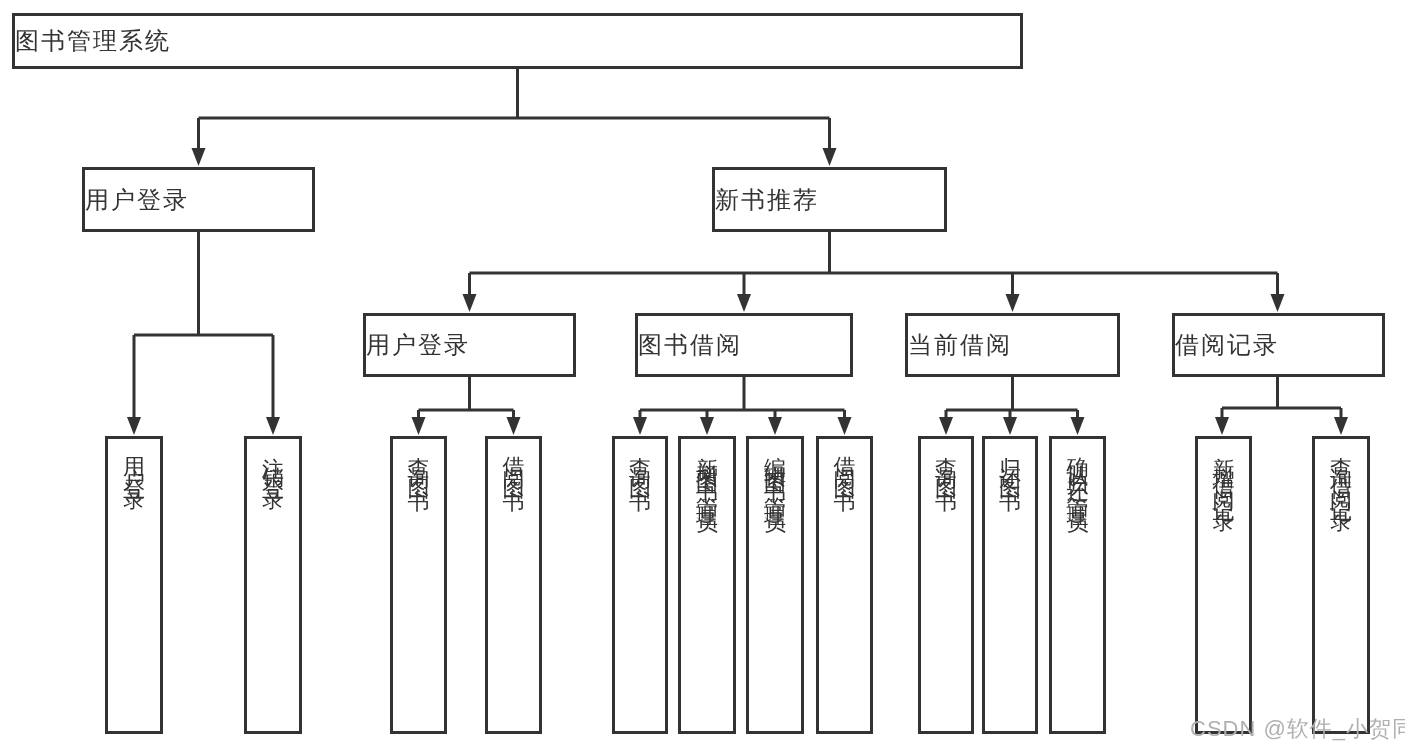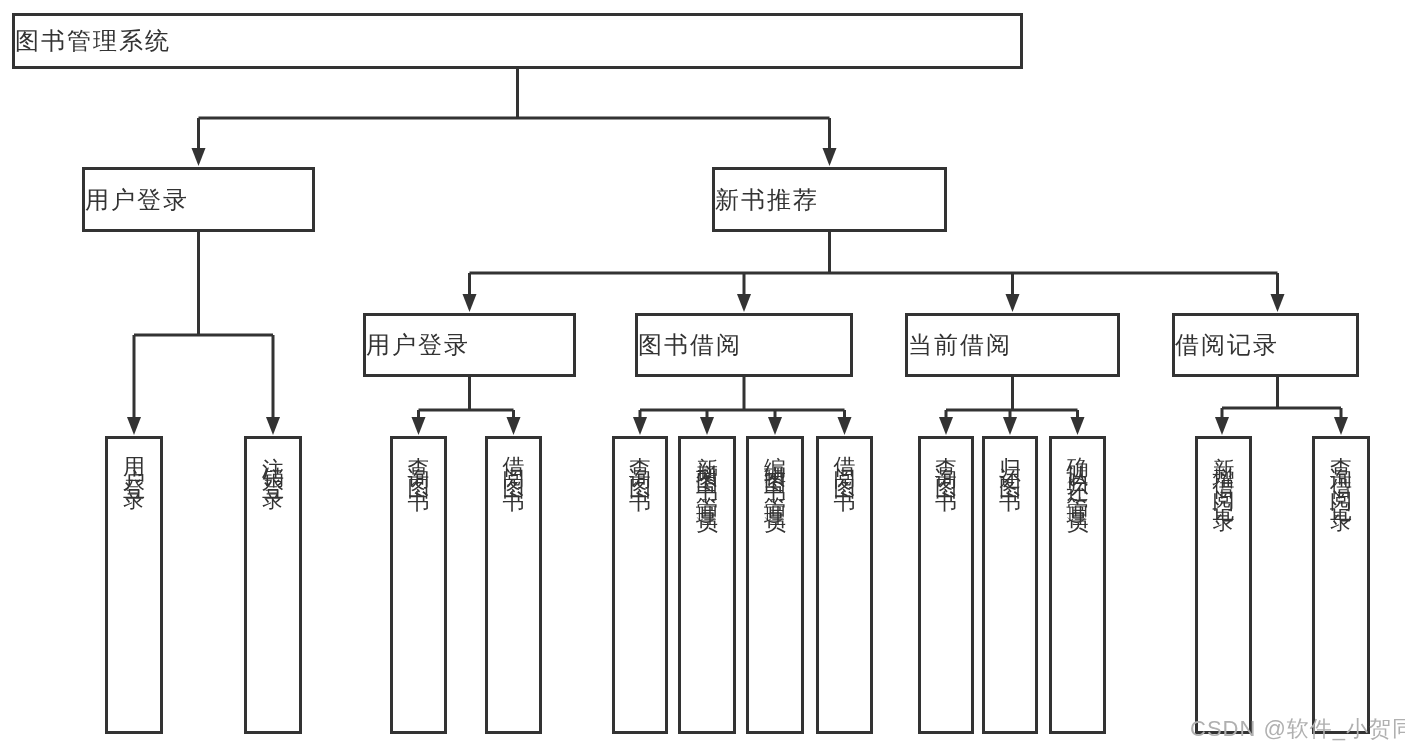--- a/index.html
+++ b/index.html
@@ -115,21 +115,21 @@
 
   <div class="box" style="left:363px;top:313px;width:213px;height:64px">
     <span>用户登录</span>
   </div>
   <div class="box" style="left:905px;top:313px;width:215px;height:64px">
     <span>当前借阅</span>
   </div>
   <div class="box" style="left:635px;top:313px;width:218px;height:64px">
     <span>图书借阅</span>
   </div>
-  <div class="box" style="left:1172px;top:313px;width:187px;height:64px">
+  <div class="box" style="left:1172px;top:313px;width:213px;height:64px">
     <span>借阅记录</span>
   </div>
 
   <div class="box vbox" style="left:105px;top:436px;width:58px;height:298px">
     <span>用户登录</span>
   </div>
   <div class="box vbox" style="left:244px;top:436px;width:58px;height:298px">
     <span>注销登录</span>
   </div>
 

